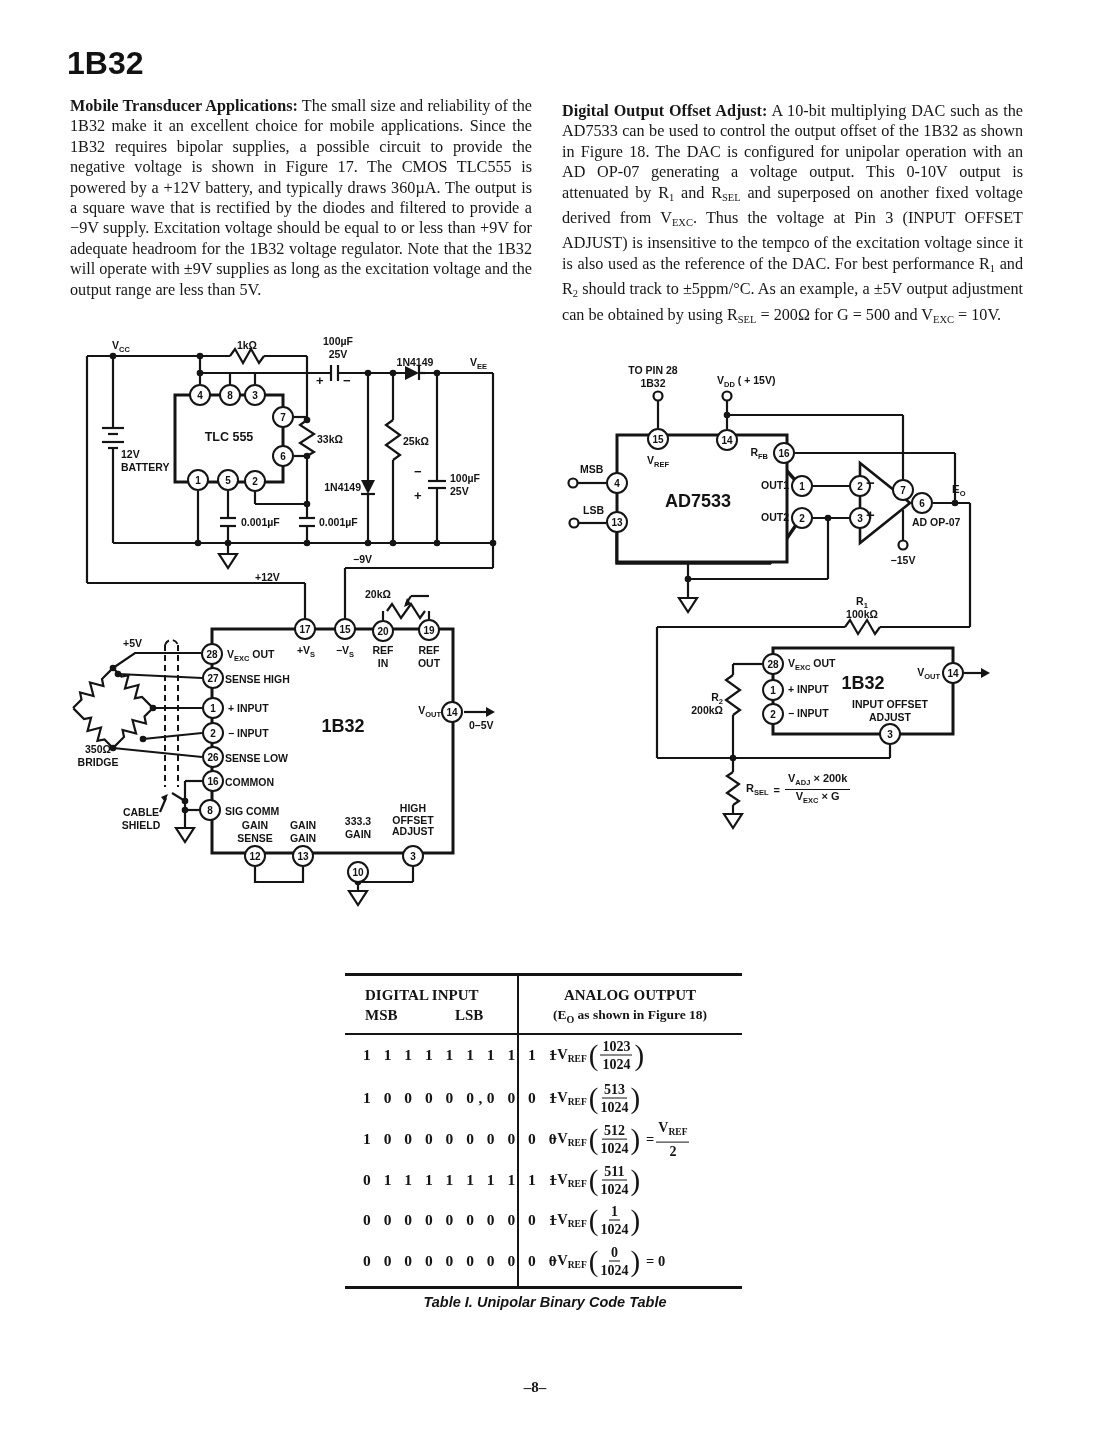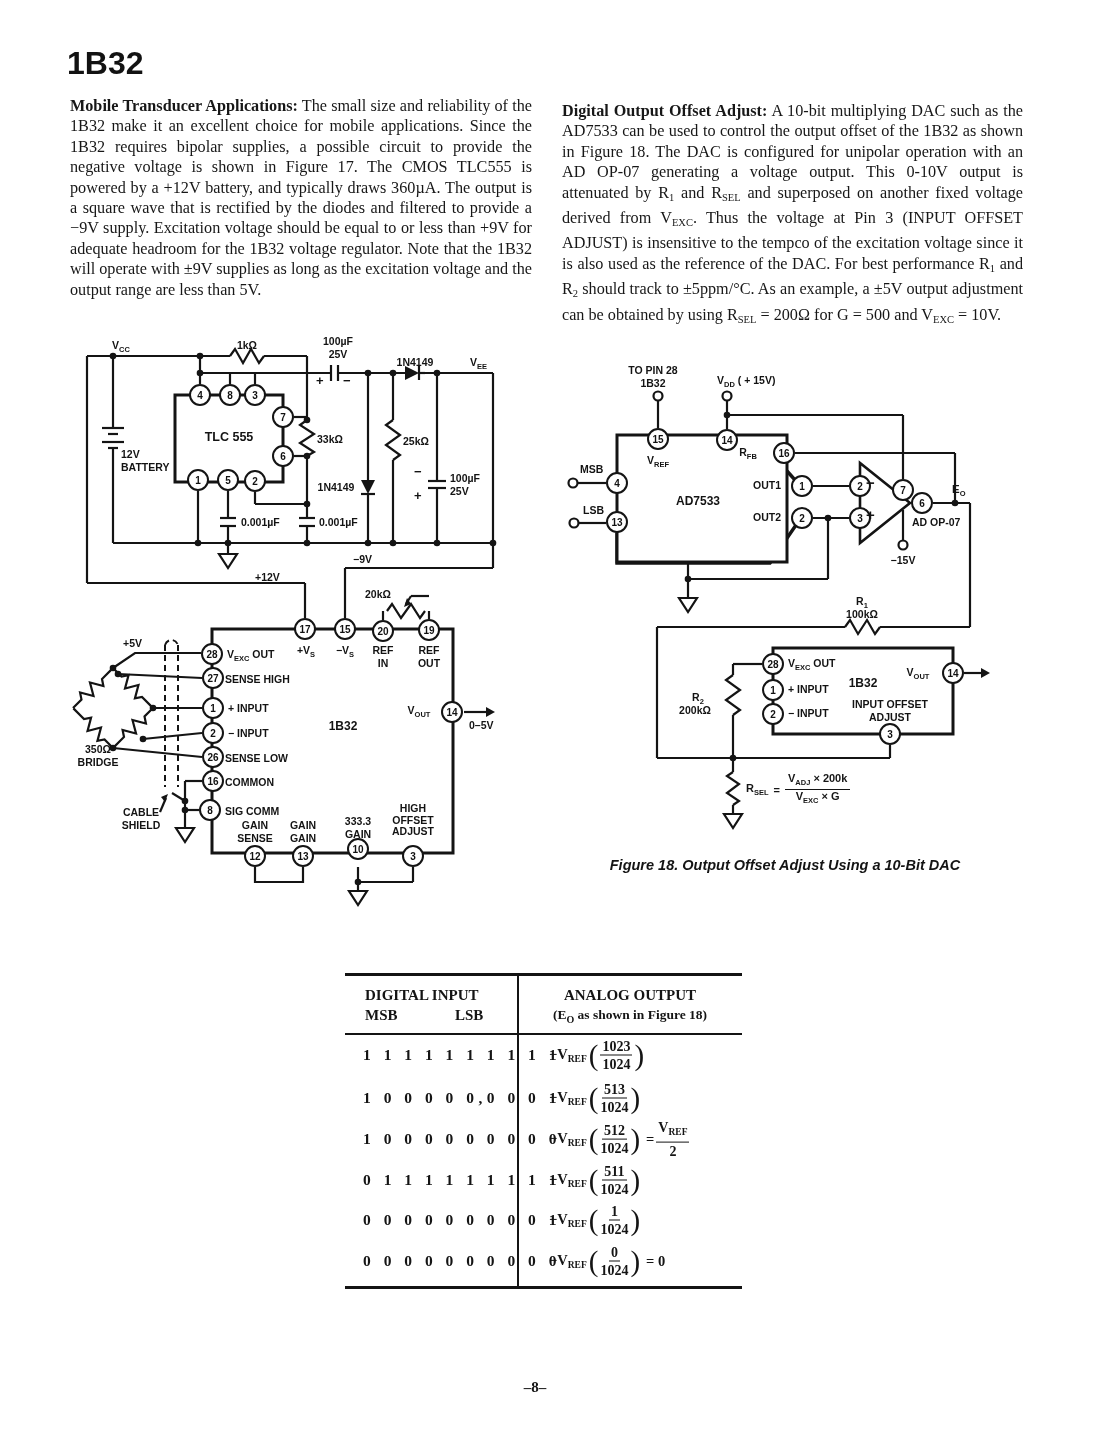--- a/index.html
+++ b/index.html
@@ -9,24 +9,24 @@
   .bodycol{position:absolute;font:16.2px/20.4px "Liberation Serif",serif;text-align:justify;color:#171717;}
   .bodycol .b{font-weight:700;}
   .bodycol .sb{font-size:10.5px;vertical-align:-3px;}
   .fig{position:absolute;}
   .fig svg{position:absolute;left:0;top:0;}
   .pin{position:absolute;width:18px;height:18px;border:2.4px solid #141414;border-radius:50%;background:#fff;
        display:flex;align-items:center;justify-content:center;font:700 10px "Liberation Sans",sans-serif;
        transform:translate(-50%,-50%);color:#111;}
   .lb{position:absolute;font:700 10.5px/12.5px "Liberation Sans",sans-serif;white-space:nowrap;color:#131313;}
   .lb sub{font-size:7.5px;vertical-align:-2.5px;}
-  .lb.big{font-size:12px;}
+  .lb.big{font-size:18px;}
   .lb.md{font-size:12.5px;}
   .cx{transform:translateX(-50%);text-align:center;}
-  .rt{text-align:center;}
+  .rt{text-align:right;}
   .cap{position:absolute;font:italic 700 14.5px "Liberation Sans",sans-serif;text-align:center;color:#141414;}
   .fr2{display:inline-flex;flex-direction:column;align-items:center;line-height:11px;}
   .fr2 .n{border-bottom:1.8px solid #131313;padding:0 3px 1px 3px;}
   .fr2 .d{padding-top:1px;}
   .rselwrap{position:absolute;display:flex;align-items:center;gap:5px;font:700 11px "Liberation Sans",sans-serif;}
   
   .tbl{position:absolute;border-top:3px solid #141414;border-bottom:3px solid #141414;}
   .tbl .vdiv{position:absolute;left:172px;top:0;height:100%;border-left:2.2px solid #141414;}
   .tbl .hline{position:absolute;left:0;top:57px;width:100%;border-top:2.2px solid #141414;}
   .th{position:absolute;font:700 15px "Liberation Serif",serif;white-space:nowrap;color:#141414;}
@@ -266,21 +266,21 @@
       </div>
     <div class="pin" style="left:145px;top:475px">
         <span>8</span>
       </div>
     <div class="pin" style="left:190px;top:521px">
         <span>12</span>
       </div>
     <div class="pin" style="left:238px;top:521px">
         <span>13</span>
       </div>
-    <div class="pin" style="left:293px;top:514px">
+    <div class="pin" style="left:293px;top:537px">
         <span>10</span>
       </div>
     <div class="pin" style="left:348px;top:521px">
         <span>3</span>
       </div>
     <div class="pin" style="left:387px;top:377px">
         <span>14</span>
       </div>
 
     <div class="lb" style="left:47px;top:4px"><span>V</span><sub>CC</sub></div>
@@ -462,21 +462,20 @@
     <div class="lb rt" style="left:336px;top:311px;width:44px"><span>V</span><sub>OUT</sub></div>
     <div class="rselwrap" style="left:186px;top:418px">
       <span><span>R</span><sub style="font-size:7.5px">SEL</sub></span>
       <span>=</span>
       <span class="fr2">
           <span class="n"><span>V</span><sub style="font-size:7.5px">ADJ</sub><span> × 200k</span></span>
       <span class="d"><span>V</span><sub style="font-size:7.5px">EXC</sub><span> × G</span></span>
         </span>
     </div>
   </div>
-  <div class="cap" style="left:580px;top:857px;width:410px">Figure 18.  Output Offset Adjust Using a 10-Bit DAC</div>
 
   <div class="tbl" style="left:345px;top:973px;width:397px;height:310px;">
     <div class="vdiv"></div>
     <div class="hline"></div>
     <div class="th" style="left:20px;top:11px">DIGITAL INPUT</div>
     <div class="th" style="left:20px;top:31px">MSB</div>
     <div class="th" style="left:110px;top:31px">LSB</div>
     <div class="th cx" style="left:285px;top:11px">ANALOG OUTPUT</div>
     <div class="th cx" style="left:285px;top:31px;font-size:13.5px"><span>(E</span><sub>O</sub><span> as shown in Figure 18)</span></div>
 
@@ -552,16 +551,17 @@
           <span class="paren">(</span>
           <span class="frt">
             <span class="fn">0</span>
             <span class="fd">1024</span>
           </span>
           <span class="paren">)</span>
           <span class="eq ah">= 0</span>
         </div>
     </div>
   </div>
+  <div class="cap" style="left:335px;top:1294px;width:420px">Table I.  Unipolar Binary Code Table</div>
 
   <div class="pagenum" style="left:480px;top:1379px;width:110px">–8–</div>
 
 </div>
 
 </body></html>

